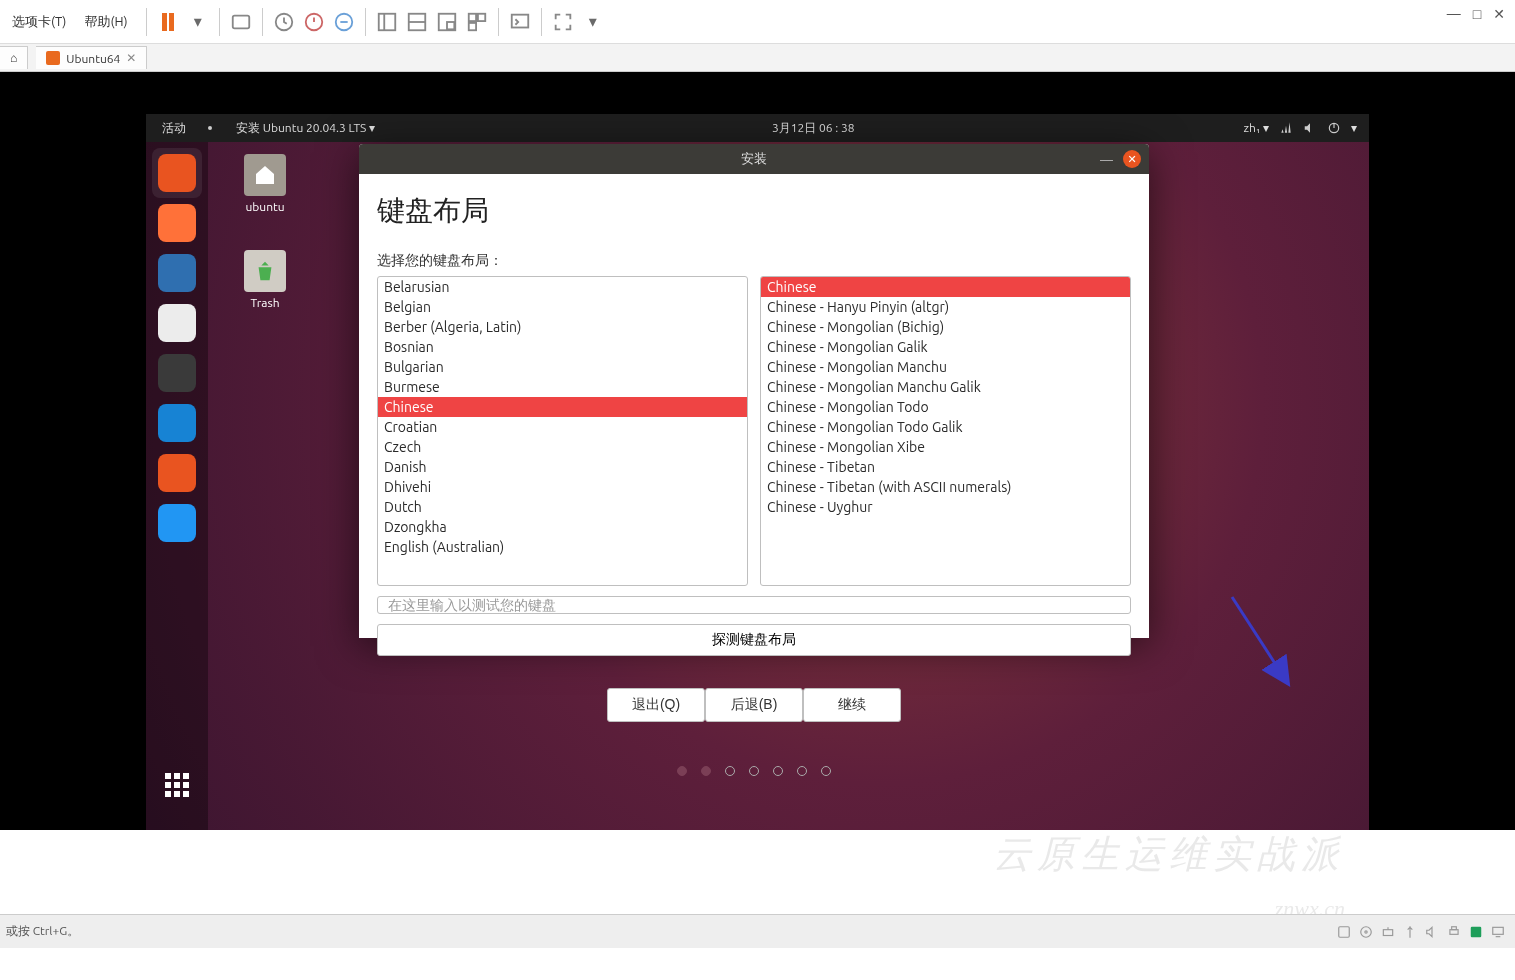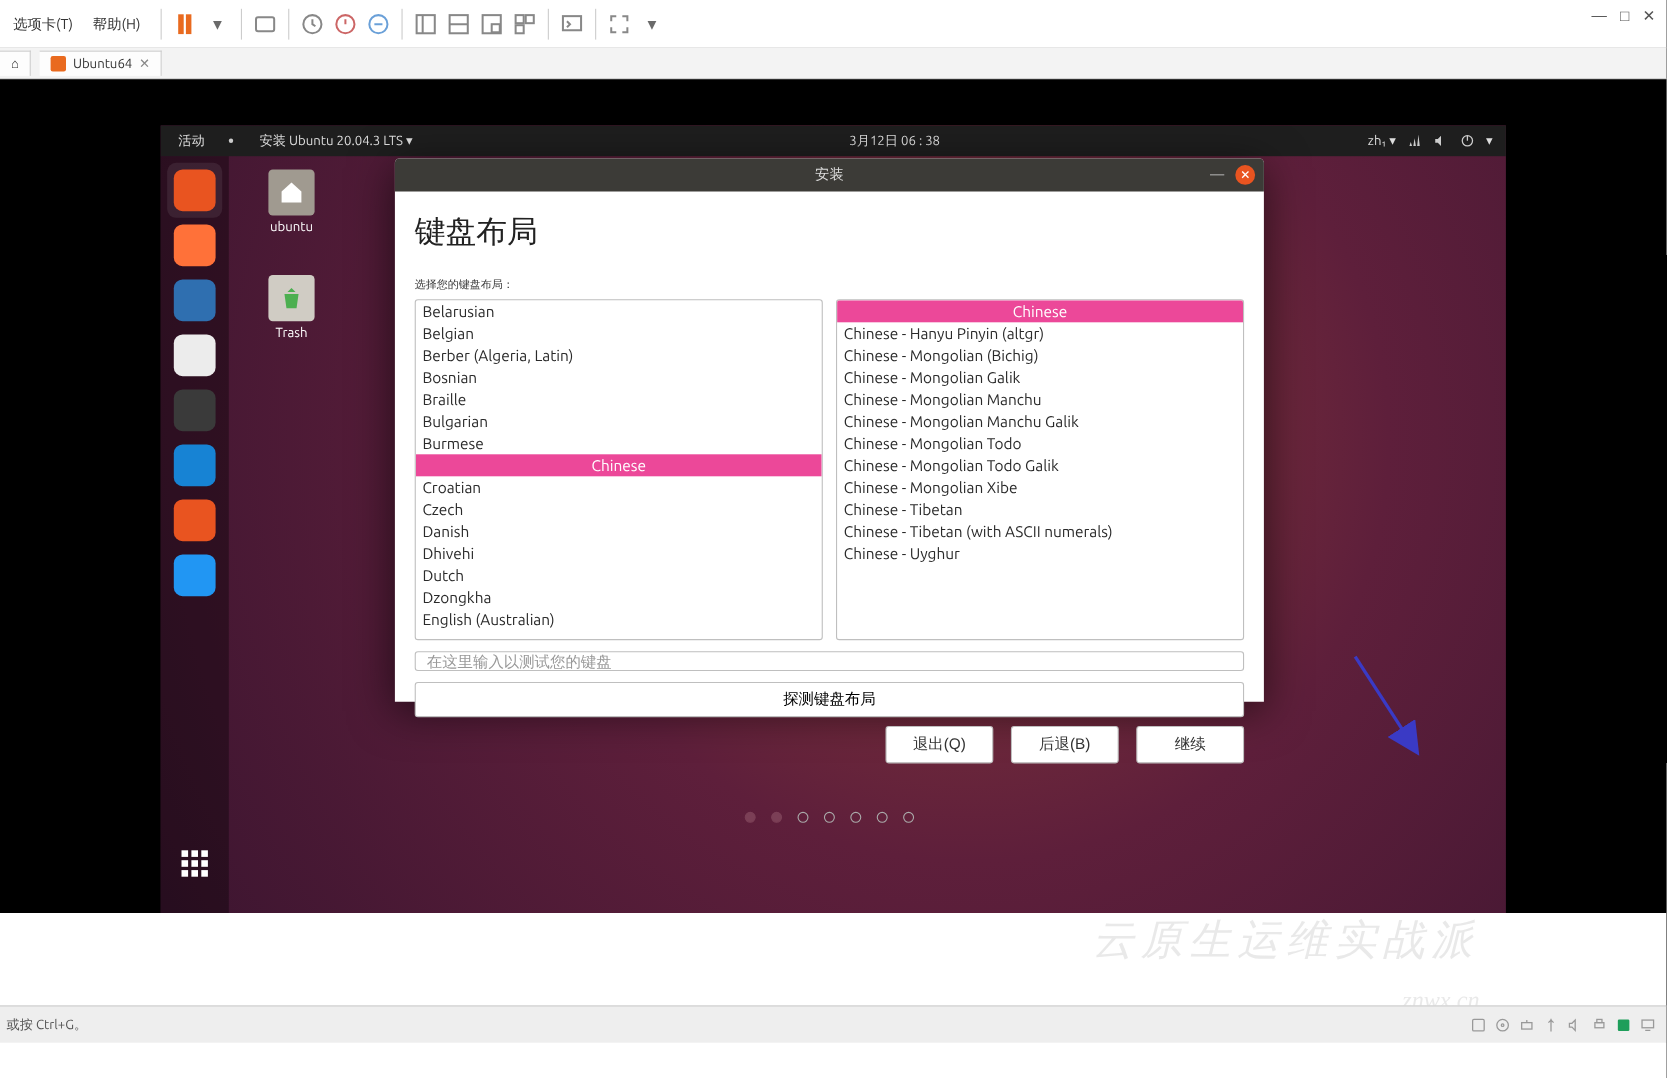--- a/index.html
+++ b/index.html
@@ -46,32 +46,32 @@
 
 
 .installer { position:absolute; left:213px; top:30px; width:790px; height:494px; background:#fff; border-radius:4px 4px 0 0; box-shadow:0 8px 40px rgba(0,0,0,0.6); }
 .inst-titlebar { height:30px; background:#3c3b37; border-radius:4px 4px 0 0; display:flex; align-items:center; color:#ddd; font-size:13px; position:relative; }
 .inst-titlebar .title { flex:1; text-align:center; }
 .inst-titlebar .w-close { width:18px; height:18px; background:#e95420; border-radius:50%; color:#fff; display:flex; align-items:center; justify-content:center; font-size:11px; position:absolute; right:8px; cursor:pointer; }
 .inst-titlebar .w-min { position:absolute; right:36px; color:#bbb; cursor:pointer; }
 
 .inst-body { padding:18px 18px 0 18px; height:calc(100% - 30px); display:flex; flex-direction:column; }
 .inst-body h1 { font-size:28px; font-weight:400; color:#222; margin-bottom:22px; }
-.prompt { font-size:10px; color:#333; margin-bottom:6px; }
+.prompt { font-size:14px; color:#333; margin-bottom:6px; }
 
 .kb-cols { display:flex; gap:12px; }
 .kb-list { flex:1; border:1px solid #bfbfbf; border-radius:3px; background:#fff; height:310px; overflow:hidden; font-size:14px; color:#2a2a2a; }
 .kb-list .item { padding:2px 6px; white-space:nowrap; cursor:pointer; }
-.kb-list .item.selected { background:#ec4899; color:#fff;text-align:center; }
+.kb-list .item.selected { background:#ef4444; color:#fff; }
 
 .test-input { margin-top:10px; width:100%; height:34px; border:1px solid #bfbfbf; border-radius:3px; padding:0 10px; font-size:14px; color:#333; }
 .test-input::placeholder { color:#999; }
 .detect-btn { margin-top:10px; padding:6px 12px; font-size:14px; background:#fff; border:1px solid #bfbfbf; border-radius:3px; cursor:pointer; }
 
-.nav-btns { margin-top:8px; display:flex; justify-content:flex-end; gap:16px; }
+.nav-btns { margin-top:32px; display:flex; justify-content:center; gap:0; }
 .nav-btns button { min-width:98px; padding:7px 14px; font-size:14px; background:#fff; border:1px solid #bfbfbf; border-radius:3px; cursor:pointer; color:#333; }
 
 .step-dots { margin-top:44px; display:flex; justify-content:center; gap:14px; }
 .step-dots .dot { width:10px; height:10px; border-radius:50%; border:1px solid #aaa; }
 .step-dots .dot.filled { background:#7b3f56; border-color:#7b3f56; }
 
 
 .arrow-ov { position:absolute; left:868px; top:448px; pointer-events:none; }
 
 
@@ -282,21 +282,20 @@
       </div>
       <div class="inst-body">
         <h1>键盘布局</h1>
         <div class="prompt">选择您的键盘布局：</div>
         <div class="kb-cols">
           <div class="kb-list" id="kb-left">
               <div class="item">Belarusian</div>
               <div class="item">Belgian</div>
               <div class="item">Berber (Algeria, Latin)</div>
               <div class="item">Bosnian</div>
-              <div class="item">Braille</div>
               <div class="item">Bulgarian</div>
               <div class="item">Burmese</div>
               <div class="item selected">Chinese</div>
               <div class="item">Croatian</div>
               <div class="item">Czech</div>
               <div class="item">Danish</div>
               <div class="item">Dhivehi</div>
               <div class="item">Dutch</div>
               <div class="item">Dzongkha</div>
               <div class="item">English (Australian)</div>

